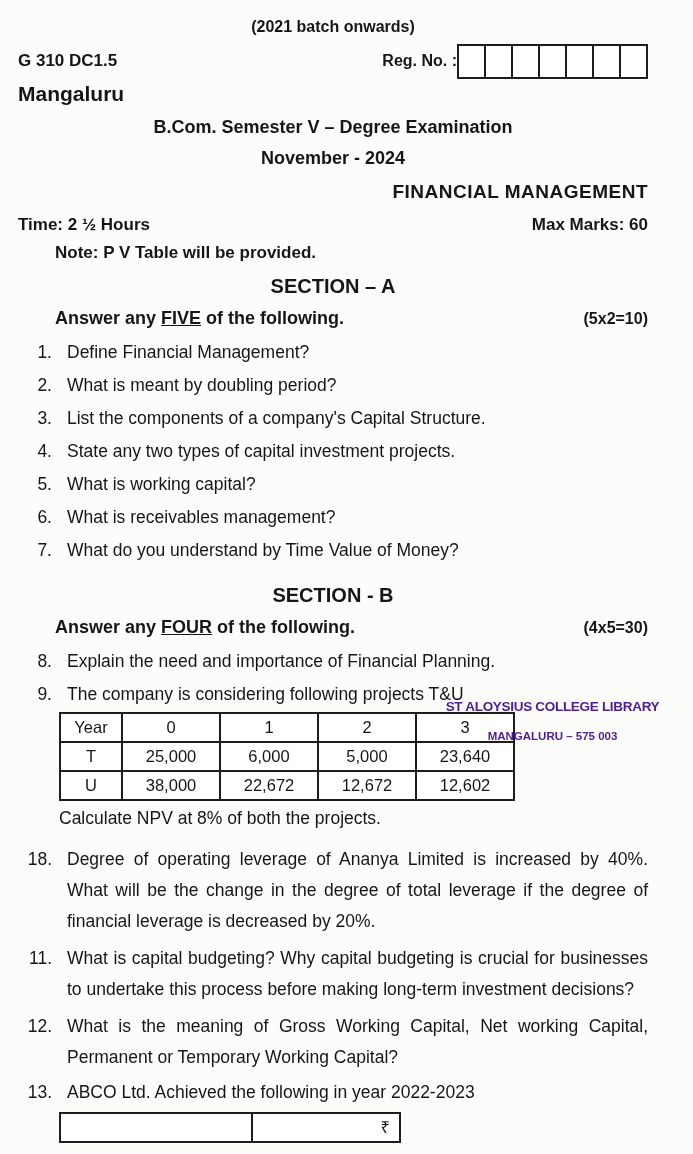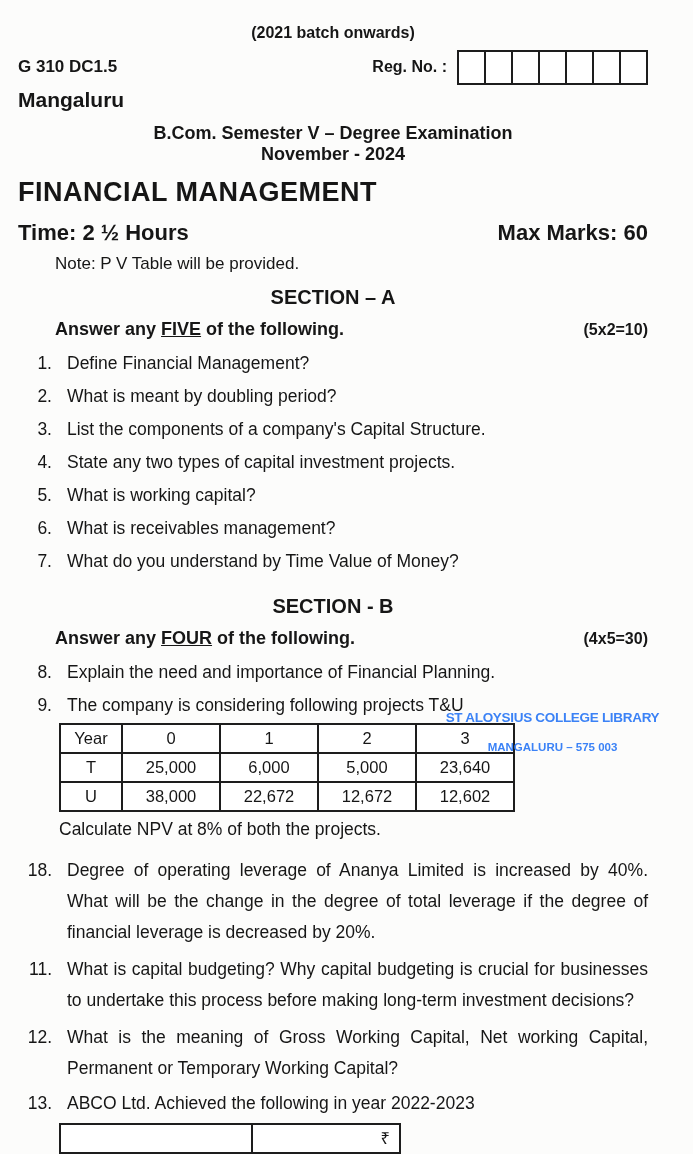--- a/index.html
+++ b/index.html
@@ -6,41 +6,41 @@
   html,body{margin:0;padding:0;background:#e8e8e8;}
   .page{
     position:relative;
     width:693px;height:1154px;
     margin:0 auto;
     background:#fcfcfb;
     color:#161616;
     font-family:"Liberation Sans", sans-serif;
     overflow:hidden;
     box-sizing:border-box;
-    padding:22px 45px 0 18px;
+    padding:16px 45px 0 18px;
   }
   .u{text-decoration:underline;}
 
   
   .batch-note{font-size:16px;font-weight:700;text-align:center;margin-top:2px;}
   .reg-row{display:flex;align-items:center;margin-top:6px;height:38px;}
   .paper-code{font-size:17px;font-weight:700;}
-  .reg-group{margin-left:auto;display:flex;align-items:center;gap:10px;}
+  .reg-group{margin-left:auto;display:flex;align-items:center;}
   .reg-label{font-size:16px;font-weight:700;}
   .reg-boxes{display:flex;border:2px solid #1d1d1d;background:#fff;}
   .reg-cell{width:25px;height:31px;border-right:2px solid #1d1d1d;}
   .reg-cell:last-child{border-right:none;}
   .college-name{font-size:23px;font-weight:700;text-align:center;margin-top:2px;}
   .college-city{font-size:21px;font-weight:700;text-align:left;margin-top:2px;}
   .exam-title{font-size:18px;font-weight:700;text-align:center;margin-top:11px;}
-  .exam-session{font-size:18px;font-weight:700;text-align:center;margin-top:0;}
-  .subject-title{font-size:27px;font-weight:700;text-align:left;margin-top:12px;letter-spacing:.5px;}
-  .time-row{display:flex;margin-top:12px;font-size:22px;font-weight:700;}
+  .exam-session{font-size:18px;font-weight:700;text-align:center;margin-top:10px;}
+  .subject-title{font-size:19px;font-weight:700;text-align:right;margin-top:12px;letter-spacing:.5px;}
+  .time-row{display:flex;margin-top:12px;font-size:17px;font-weight:700;}
   .max-marks{margin-left:auto;}
-  .note-line{font-size:17px;font-weight:400;margin:8px 0 0 37px;}
+  .note-line{font-size:17px;font-weight:700;margin:8px 0 0 37px;}
 
   
   .section-title{font-size:20px;font-weight:700;text-align:center;margin-top:12px;}
   .answer-row{display:flex;align-items:center;margin-top:10px;font-size:18px;font-weight:700;}
   .answer-instr{margin-left:37px;}
   .answer-marks{margin-left:auto;font-size:16px;}
 
   
   .qlist{margin-top:10px;}
   .q{display:flex;margin-bottom:6px;}
@@ -58,21 +58,21 @@
   .t1 .c{width:86px;}
   .t2{margin:6px 0 2px -8px;}
   .t2 td{height:21px;}
   .t2 .lbl{width:178px;text-align:left;padding-left:7px;}
   .t2 .val{width:132px;text-align:right;padding-right:9px;}
   .tc{text-align:center;}
   .qfooter{font-size:17.5px;line-height:31px;margin-left:-8px;}
 
   
   .q9-wrap{position:relative;}
-  .stamp{position:absolute;right:-12px;top:12px;width:215px;text-align:center;color:#3b82f6;}
+  .stamp{position:absolute;right:-12px;top:12px;width:215px;text-align:center;color:#4c1d95;}
   .stamp-l1{font-size:13.5px;font-weight:700;letter-spacing:-0.3px;white-space:nowrap;}
   .stamp-l2{font-size:11.5px;font-weight:700;margin-top:3px;}
 </style>
 </head>
 <body>
 
 <div class="page">
 
   <div class="batch-note">(2021 batch onwards)</div>
 

